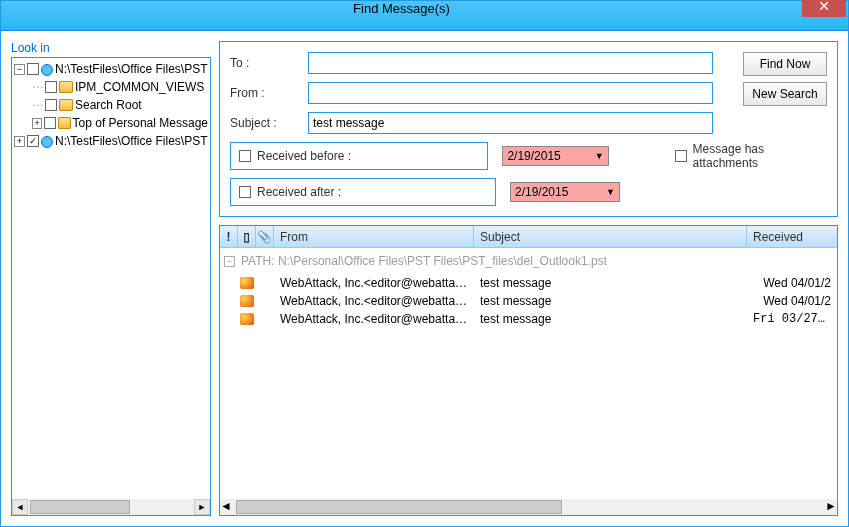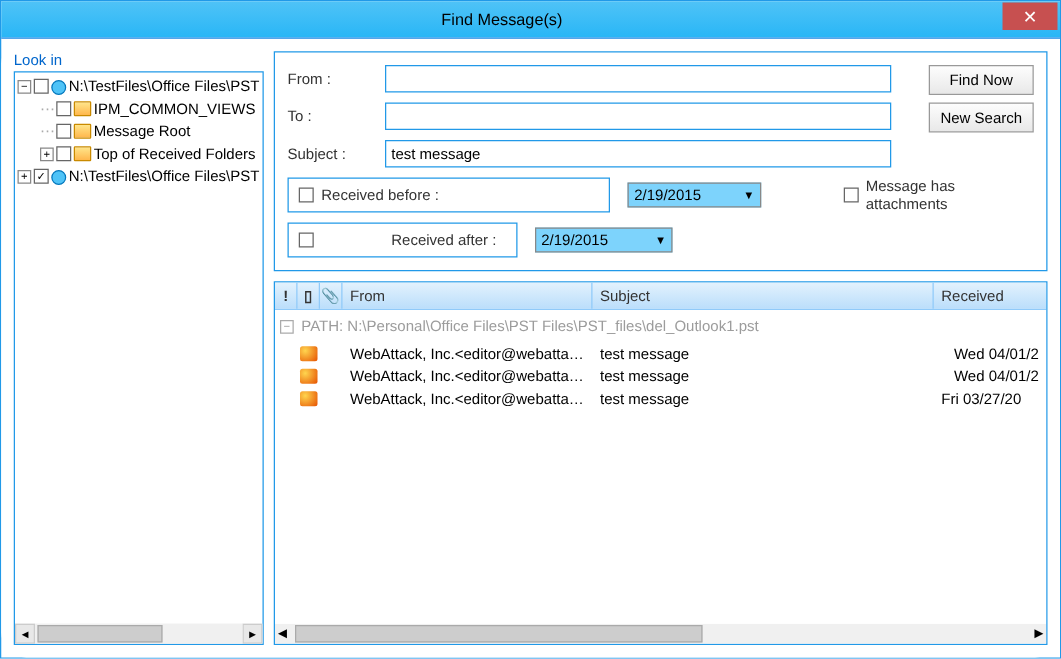--- a/index.html
+++ b/index.html
@@ -1,20 +1,20 @@
 <!DOCTYPE html>
 <html><head>
 <meta charset="utf-8">
 <style>
 * { box-sizing: border-box; margin: 0; padding: 0; font-family: "Segoe UI", Tahoma, sans-serif; font-size: 12px; }
 body { background: #fff; width: 849px; height: 527px; overflow: hidden; }
 
 .window { width: 849px; height: 527px; border: 1px solid #2199e8; display: flex; flex-direction: column; }
 
-.titlebar { height: 30px; background: linear-gradient(#4fc3f7, #29b6f6); display: flex; align-items: center; color: #000; position: relative; border-bottom: 1px solid #1e88e5; }
+.titlebar { height: 30px; background: linear-gradient(#4fc3f7, #29b6f6); display: flex; color: #000; position: relative; border-bottom: 1px solid #1e88e5; }
 .titlebar .title { flex: 1; text-align: center; font-size: 13px; }
 .close-btn { width: 44px; height: 22px; background: #c75050; color: #fff; display: flex; align-items: center; justify-content: center; font-size: 14px; cursor: pointer; margin-right: 2px; margin-top: -6px; }
 
 .content { flex: 1; background: #fff; padding: 10px; display: flex; gap: 8px; border-radius: 20px; }
 
 .left-pane { width: 200px; display: flex; flex-direction: column; }
 .lookin-label { color: #0066cc; font-size: 12px; margin-bottom: 2px; }
 .tree-wrap { flex: 1; border: 1px solid #2199e8; background: #fff; overflow: hidden; position: relative; }
 .tree { padding: 2px; white-space: nowrap; height: calc(100% - 16px); overflow: hidden; }
 .tree-item { display: flex; align-items: center; height: 18px; gap: 2px; }
@@ -37,21 +37,21 @@
 .form-row label { width: 70px; color: #333; }
 .text-input { flex: 1; height: 22px; border: 1px solid #2199e8; padding: 0 4px; background: #fff; outline: none; }
 .btns { display: flex; flex-direction: column; gap: 6px; margin-left: 20px; }
 .btn { width: 84px; height: 24px; border: 1px solid #999; background: linear-gradient(#fdfdfd, #e8e8e8); cursor: pointer; }
 .btn:disabled { color: #999; cursor: default; }
 
 .date-row { display: flex; align-items: center; gap: 14px; }
 .date-box { border: 1px solid #2199e8; height: 28px; display: flex; align-items: center; padding: 0 8px; gap: 6px; }
 .checkbox { width: 12px; height: 12px; border: 1px solid #666; cursor: pointer; display: inline-block; }
 .date-label { color: #333; min-width: 92px; }
-.date-dd { border: 1px solid #888; height: 20px; width: 110px; display: flex; align-items: center; justify-content: space-between; padding: 0 4px; background: #7dd3fc; cursor: pointer; }
+.date-dd { border: 1px solid #888; height: 20px; width: 110px; display: flex; align-items: center; justify-content: space-between; padding: 0 4px; background: #fca5a5; cursor: pointer; }
 .date-dd .caret { font-size: 9px; }
 .attach-row { display: flex; align-items: center; gap: 6px; color: #333; }
 
 .results-wrap { flex: 1; border: 1px solid #2199e8; display: flex; flex-direction: column; overflow: hidden; }
 .results-header { height: 22px; background: linear-gradient(#e3f2fd, #bbdefb); border-bottom: 1px solid #90caf9; display: flex; }
 .rh-col { border-right: 1px solid #90caf9; display: flex; align-items: center; padding: 0 6px; color: #333; cursor: pointer; }
 .rh-narrow { width: 18px; padding: 0; justify-content: center; font-weight: bold; }
 .results-body { flex: 1; background: #fff; overflow: hidden; position: relative; }
 .path-row { color: #9c9c9c; padding: 6px 4px; display: flex; align-items: center; gap: 6px; }
 .path-toggle { width: 11px; height: 11px; border: 1px solid #aaa; display: inline-flex; align-items: center; justify-content: center; font-size: 9px; cursor: pointer; }
@@ -89,28 +89,28 @@
             <span class="tree-dots">⋯</span>
             <span class="tree-check"></span>
             <span class="folder-icon"></span>
             <span class="tree-label">IPM_COMMON_VIEWS</span>
           </div>
 
           <div class="tree-item indent1">
             <span class="tree-dots">⋯</span>
             <span class="tree-check"></span>
             <span class="folder-icon"></span>
-            <span class="tree-label">Message Root</span>
+            <span class="tree-label">Search Root</span>
           </div>
 
           <div class="tree-item indent1">
             <span class="tree-toggle">+</span>
             <span class="tree-check"></span>
             <span class="folder-icon"></span>
-            <span class="tree-label">Top of Received Folders</span>
+            <span class="tree-label">Top of Personal Message</span>
           </div>
 
           <div class="tree-item">
             <span class="tree-toggle">+</span>
             <span class="tree-check">✓</span>
             <span class="pst-icon"></span>
             <span class="tree-label">N:\TestFiles\Office Files\PST</span>
           </div>
 
         </div>
@@ -124,25 +124,25 @@
       </div>
     </div>
 
     <div class="right-pane">
 
       <div class="search-form">
 
         <div style="display:flex; gap:10px;">
           <div style="flex:1; display:flex; flex-direction:column; gap:8px;">
             <div class="form-row">
+              <label>To :</label>
+              <input class="text-input" value="" style="">
+            </div>
+            <div class="form-row">
               <label>From :</label>
-              <input class="text-input" value="" style="">
-            </div>
-            <div class="form-row">
-              <label>To :</label>
               <input class="text-input" value="" style="">
             </div>
             <div class="form-row">
               <label>Subject :</label>
               <input class="text-input" value="test message" style="">
             </div>
           </div>
           <div class="btns">
             <button class="btn">Find Now</button>
             <button class="btn">New Search</button>
@@ -159,21 +159,21 @@
             <span class="caret">▼</span>
           </div>
           <div style="width:40px;"></div>
           <div class="attach-row">
             <span class="checkbox"></span>
             <span>Message has attachments</span>
           </div>
         </div>
 
         <div class="date-row">
-          <div class="date-box" style="width:184px;justify-content:space-between;">
+          <div class="date-box" style="width:266px;">
             <span class="checkbox"></span>
             <span class="date-label">Received after :</span>
           </div>
           <div class="date-dd">
             <span>2/19/2015</span>
             <span class="caret">▼</span>
           </div>
         </div>
 
       </div>
@@ -212,21 +212,21 @@
             <div class="rr-cell" style="width:200px;">WebAttack, Inc.&lt;editor@webattack.c...</div>
             <div class="rr-cell" style="flex:1;">test message</div>
             <div class="rr-cell" style="width:90px;text-align:right;">Wed 04/01/2</div>
           </div>
           <div class="result-row">
             <div style="width:54px;display:flex;">
                 <span class="mail-icon"></span>
               </div>
             <div class="rr-cell" style="width:200px;">WebAttack, Inc.&lt;editor@webattack.c...</div>
             <div class="rr-cell" style="flex:1;">test message</div>
-            <div class="rr-cell" style="width:90px;">Fri 03/27/20</div>
+            <div class="rr-cell" style="width:90px;text-align:right;font-family:Liberation Mono, monospace;">Fri 03/27/20</div>
           </div>
         </div>
         <div class="results-hscroll">
           <div class="arrow">◄</div>
           <div class="track">
             <div class="thumb"></div>
           </div>
           <div class="arrow">►</div>
         </div>
       </div>

